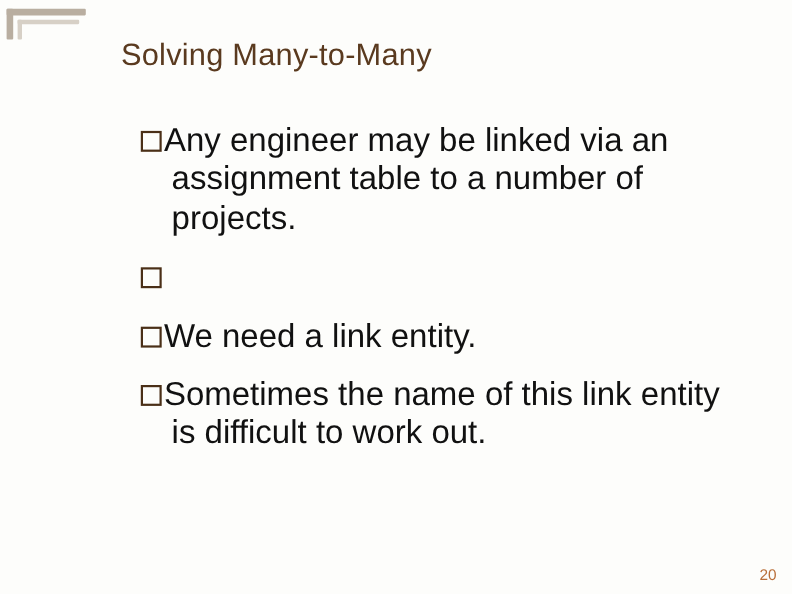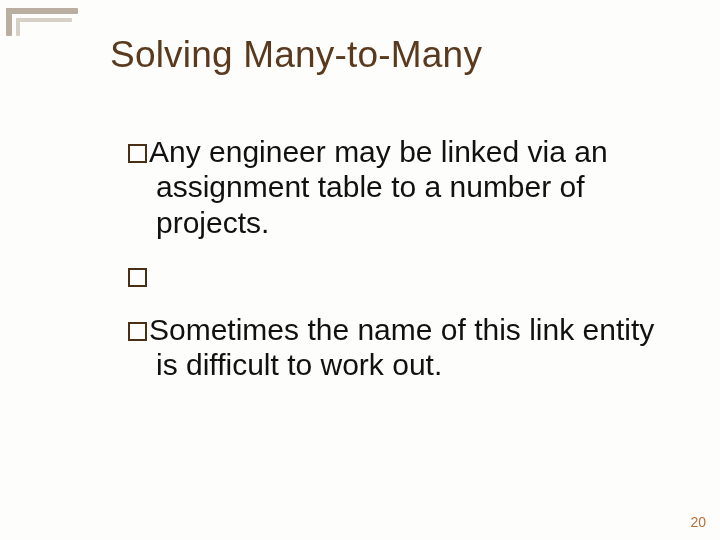--- a/index.html
+++ b/index.html
@@ -59,34 +59,33 @@
     width: 4px;
     height: 18px;
     background: #d7d0c6;
     border-radius: 1px;
   }
 
   .title {
     position: absolute;
     top: 34px;
     left: 110px;
-    font-size: 37px;
+    font-size: 28px;
     color: #5a3a1f;
     letter-spacing: 0.2px;
   }
 
   .body {
     position: absolute;
     top: 110px;
     left: 128px;
     right: 50px;
     font-size: 30px;
     color: #111;
     line-height: 1.18;
-    margin-top: 24px;
   }
 
   .para {
     margin-bottom: 18px;
     text-indent: -28px;
     padding-left: 28px;
   }
 
   .checkbox {
     display: inline-block;
@@ -121,19 +120,22 @@
   <div class="title">Solving Many-to-Many</div>
 
   <div class="body">
     <div class="para">
       <span class="checkbox"></span><span>Any engineer may be linked via an assignment table to a number of projects.</span>
     </div>
     <div class="para">
       <span class="checkbox"></span>
     </div>
     <div class="para">
+      <span class="checkbox"></span><span>We need a link entity.</span>
+    </div>
+    <div class="para">
       <span class="checkbox"></span><span>Sometimes the name of this link entity is difficult to work out.</span>
     </div>
   </div>
 
   <div class="pagenum">20</div>
 
 </div>
 
 </body></html>

